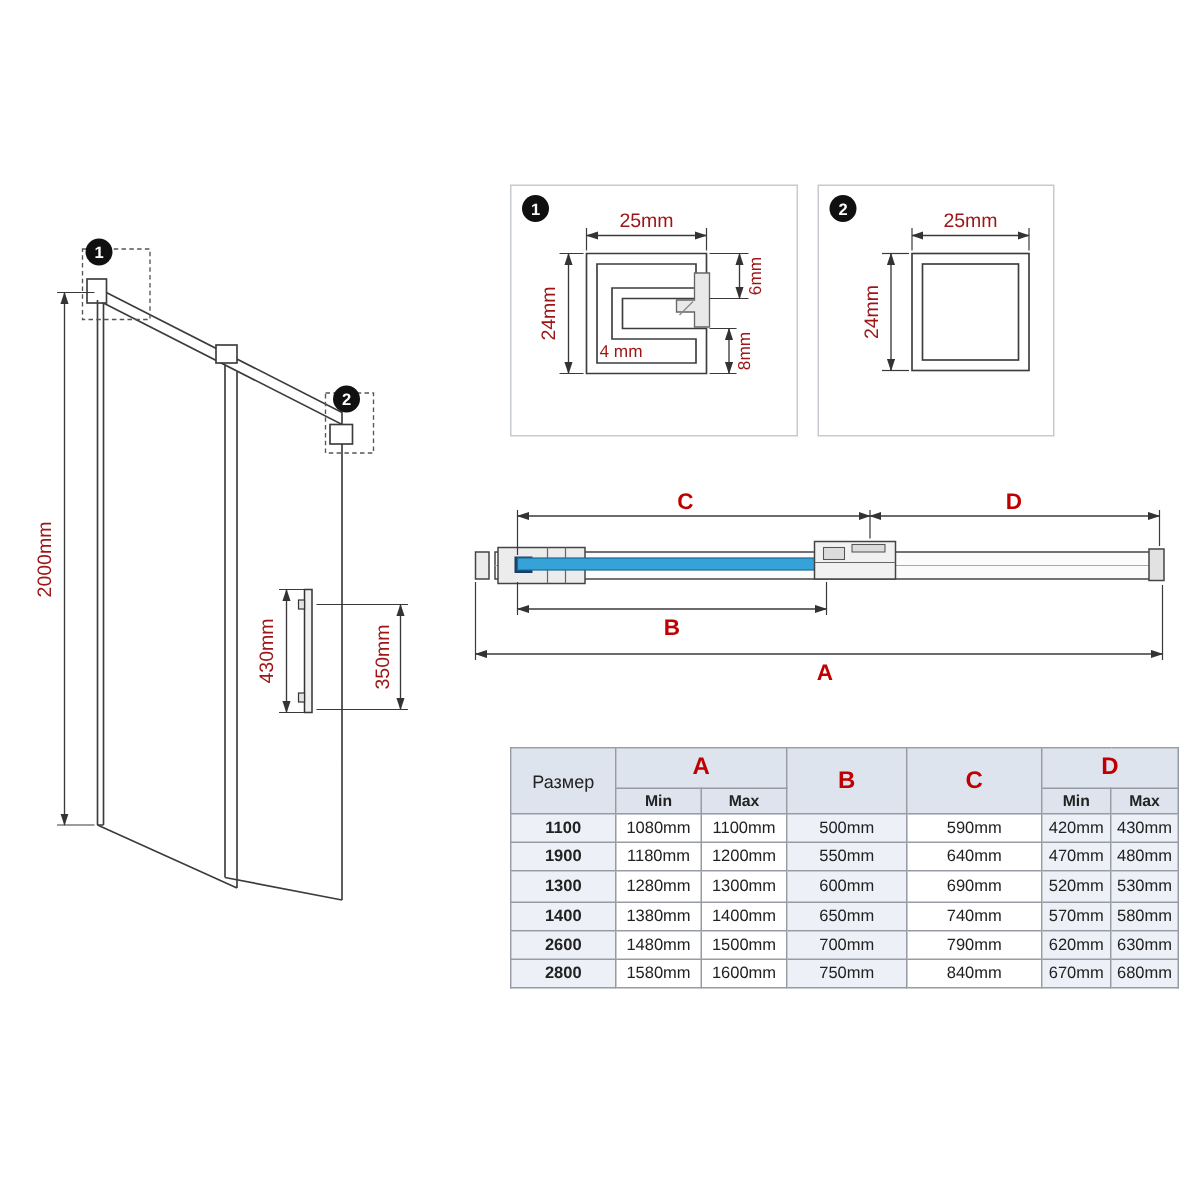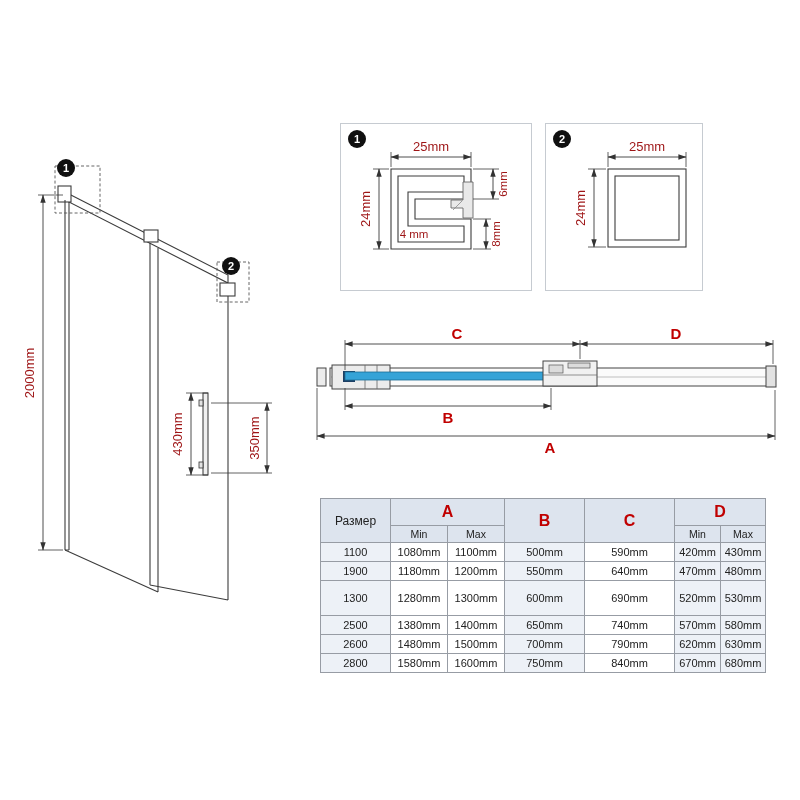--- a/index.html
+++ b/index.html
@@ -26,23 +26,23 @@
   .dimletter{fill:var(--table_red,#c00000);font-size:15px;font-weight:bold;text-anchor:middle}
   .badge-circle{fill:#101010}
   .badge-num{fill:#fff;font-size:11px;font-weight:bold;text-anchor:middle}
 
   
   table.spec{border-collapse:collapse;width:445px;font-size:11px;table-layout:fixed}
   .spec th,.spec td{border:1px solid #979ca4;text-align:center;vertical-align:middle;padding:1px 2px}
   .spec .hdr{background:var(--header_bg,#dde4ee)}
   .spec .size-hdr{font-weight:normal;font-size:12px;color:#222}
   .spec .letter{color:var(--table_red,#c00000);font-size:16px;font-weight:bold}
-  .spec .mm{font-weight:normal;font-size:10.5px;color:#222}
+  .spec .mm{font-weight:bold;font-size:10.5px;color:#222}
   .spec td{color:#222}
-  .spec .size{font-weight:normal}
+  .spec .size{font-weight:bold}
   .spec .shade{background:var(--shade_bg,#edf1f7)}
 </style>
 </head>
 <body>
 
 <div id="canvas">
 
   <svg class="abs" style="left:10px;top:100px" width="300" height="545" viewBox="0 0 300 545">
     <defs>
       <marker id="arF" markerWidth="10" markerHeight="8" refX="8.5" refY="3" orient="auto-start-reverse">
@@ -242,21 +242,21 @@
     </g>
 
     <g>
       <line class="ext" x1="12" y1="60" x2="12" y2="112"></line>
       <line class="ext" x1="470" y1="62" x2="470" y2="112"></line>
       <line class="dimline" x1="12" y1="108" x2="470" y2="108" marker-start="url(#arT)" marker-end="url(#arT)"></line>
       <text class="dimletter" x="245" y="125">A</text>
     </g>
   </svg>
 
-  <table class="spec abs" style="left:320px;top:498px">
+  <table class="spec abs" style="left:340px;top:498px">
     <colgroup>
       <col style="width:70px">
         <col style="width:57px">
         <col style="width:57px">
       <col style="width:80px">
         <col style="width:90px">
         <col style="width:46px">
         <col style="width:45px">
     </colgroup>
     <thead>
@@ -286,31 +286,31 @@
       </tr>
       <tr style="height:19px">
         <td class="size shade">1900</td>
         <td>1180mm</td>
         <td>1200mm</td>
         <td class="shade">550mm</td>
         <td>640mm</td>
         <td class="shade">470mm</td>
         <td class="shade">480mm</td>
       </tr>
-      <tr style="height:35px">
+      <tr style="height:21px">
         <td class="size shade">1300</td>
         <td>1280mm</td>
         <td>1300mm</td>
         <td class="shade">600mm</td>
         <td>690mm</td>
         <td class="shade">520mm</td>
         <td class="shade">530mm</td>
       </tr>
       <tr style="height:19px">
-        <td class="size shade">2500</td>
+        <td class="size shade">1400</td>
         <td>1380mm</td>
         <td>1400mm</td>
         <td class="shade">650mm</td>
         <td>740mm</td>
         <td class="shade">570mm</td>
         <td class="shade">580mm</td>
       </tr>
       <tr style="height:19px">
         <td class="size shade">2600</td>
         <td>1480mm</td>

